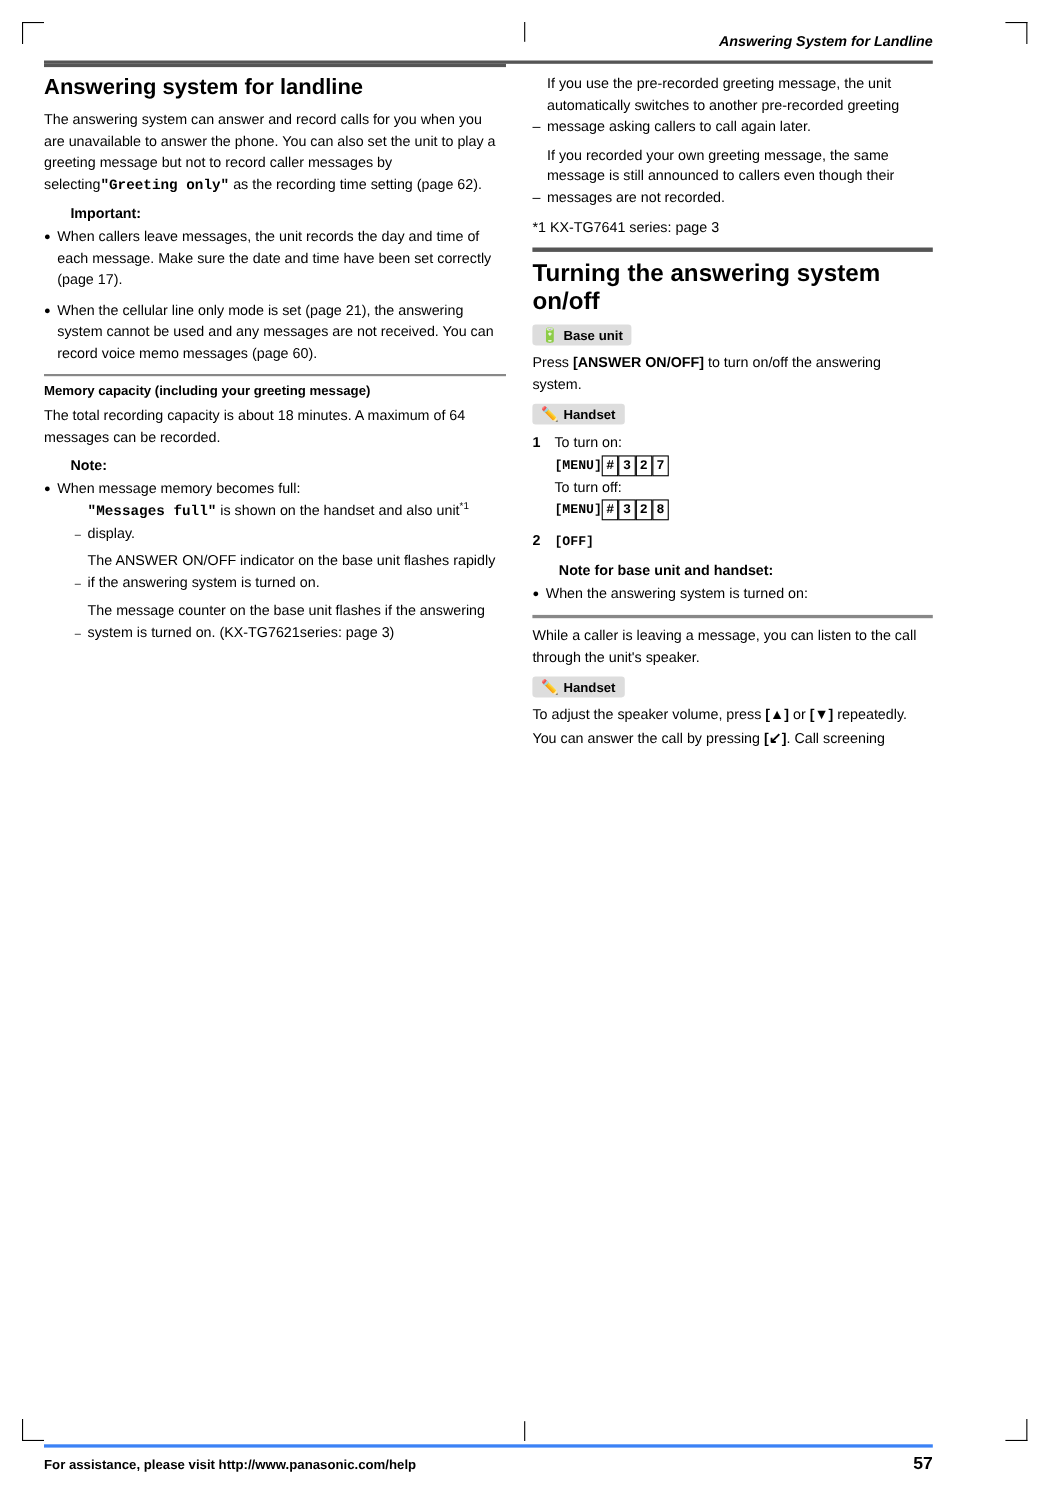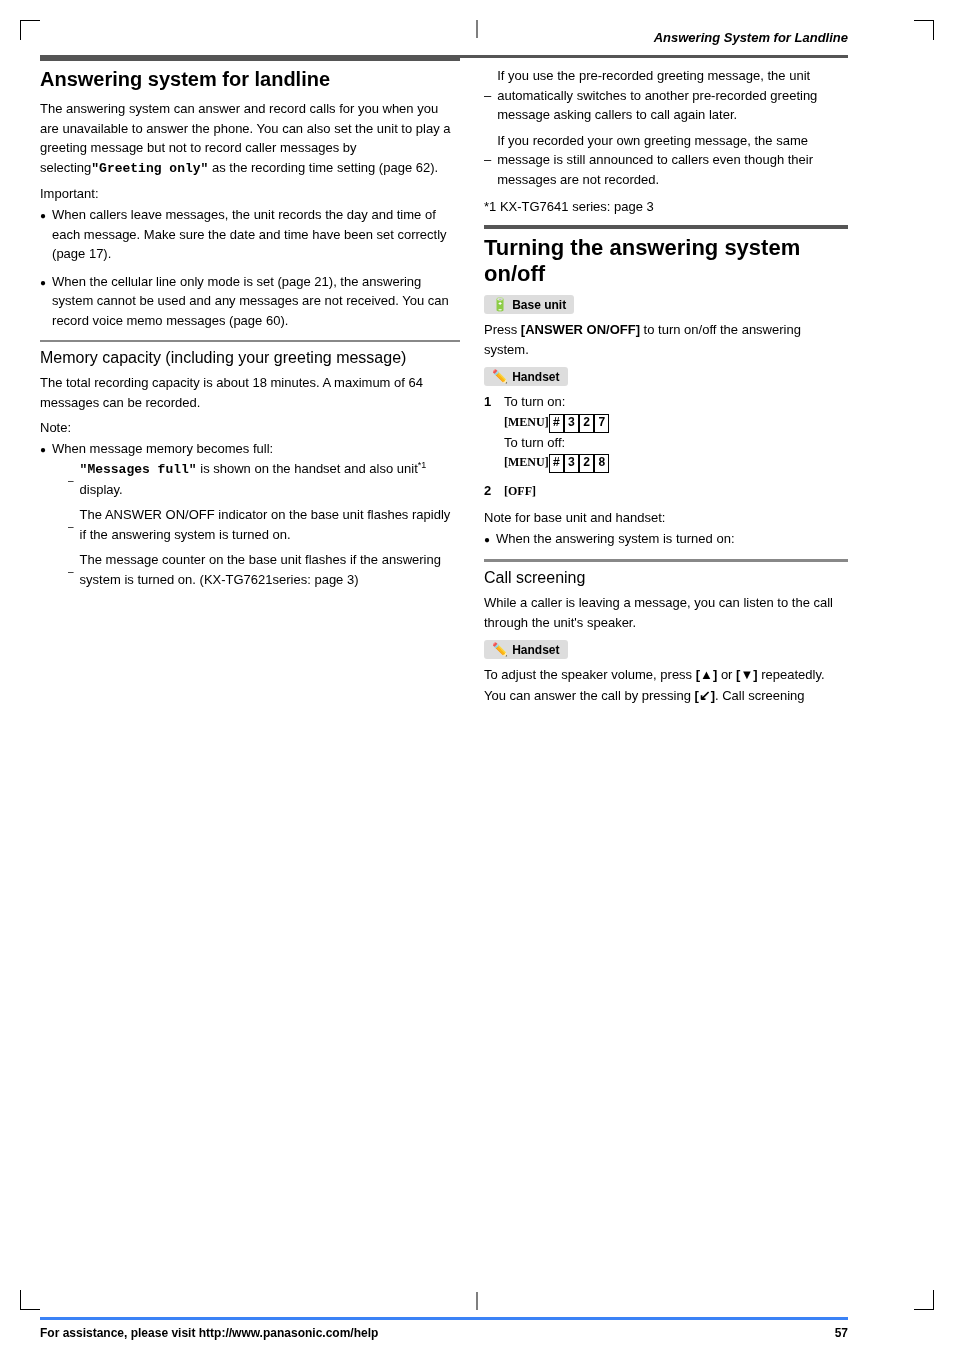--- a/index.html
+++ b/index.html
@@ -85,41 +85,42 @@
     }
 
     .section-title {
       font-size: 20px;
       font-weight: bold;
       margin-bottom: 8px;
       line-height: 1.2;
     }
 
     .section-title-medium {
-      font-size: 16px;
-      font-weight: normal;
+      font-size: 12px;
+      font-weight: bold;
       margin-bottom: 6px;
       line-height: 1.2;
     }
 
     .section-title-large {
       font-size: 22px;
       font-weight: bold;
       margin-bottom: 8px;
       line-height: 1.2;
     }
 
     p {
       margin-bottom: 8px;
       line-height: 1.5;
     }
 
     .bold-label {
-      font-weight: normal;
+      font-weight: bold;
       margin-bottom: 4px;
+      margin-left: 24px;
     }
 
     ul.bullet-list {
       list-style: none;
       padding: 0;
       margin: 0 0 10px 0;
     }
 
     ul.bullet-list li {
       display: flex;
@@ -137,38 +138,38 @@
     }
 
     ul.dash-list {
       list-style: none;
       padding: 0;
       margin: 0 0 8px 16px;
     }
 
     ul.dash-list li {
       display: flex;
-      align-items: center;
+      align-items: flex-end;
       margin-bottom: 6px;
       line-height: 1.5;
     }
 
     ul.dash-list li::before {
       content: "–";
       margin-right: 6px;
       flex-shrink: 0;
     }
 
     code, .mono {
       font-family: 'Courier New', Courier, monospace;
       font-weight: bold;
     }
 
     .kbd {
-      font-family: Liberation Serif, serif;
+      font-family: Liberation Mono, monospace;
       font-weight: bold;
       font-size: 12px;
     }
 
     
     .device-badge {
       display: inline-flex;
       align-items: center;
       background: #ddd;
       border-radius: 3px;
@@ -216,21 +217,21 @@
       padding-top: 6px;
       font-size: 12px;
     }
 
     .page-footer .footer-text {
       font-weight: bold;
     }
 
     .page-footer .page-num {
       font-weight: bold;
-      font-size: 12px;
+      font-size: 16px;
     }
 
     sup {
       font-size: 9px;
       vertical-align: super;
     }
 
     .box-key {
       display: inline-block;
       border: 1px solid #000;
@@ -373,21 +374,20 @@
       <ul class="bullet-list">
         <li>
           <div>
             <span>When the answering system is turned on:</span>
           </div>
         </li>
       </ul>
 
       
       <div style="height:3px; background:#888; margin-bottom:6px; margin-top:6px;"></div>
-      <h2 class="section-title-medium">Call screening</h2>
 
       <p>While a caller is leaving a message, you can listen to the call through the unit's speaker.</p>
 
       
       <div class="device-badge">
         <span class="badge-icon">✏️</span>
         <span>Handset</span>
       </div>
 
       <p>

